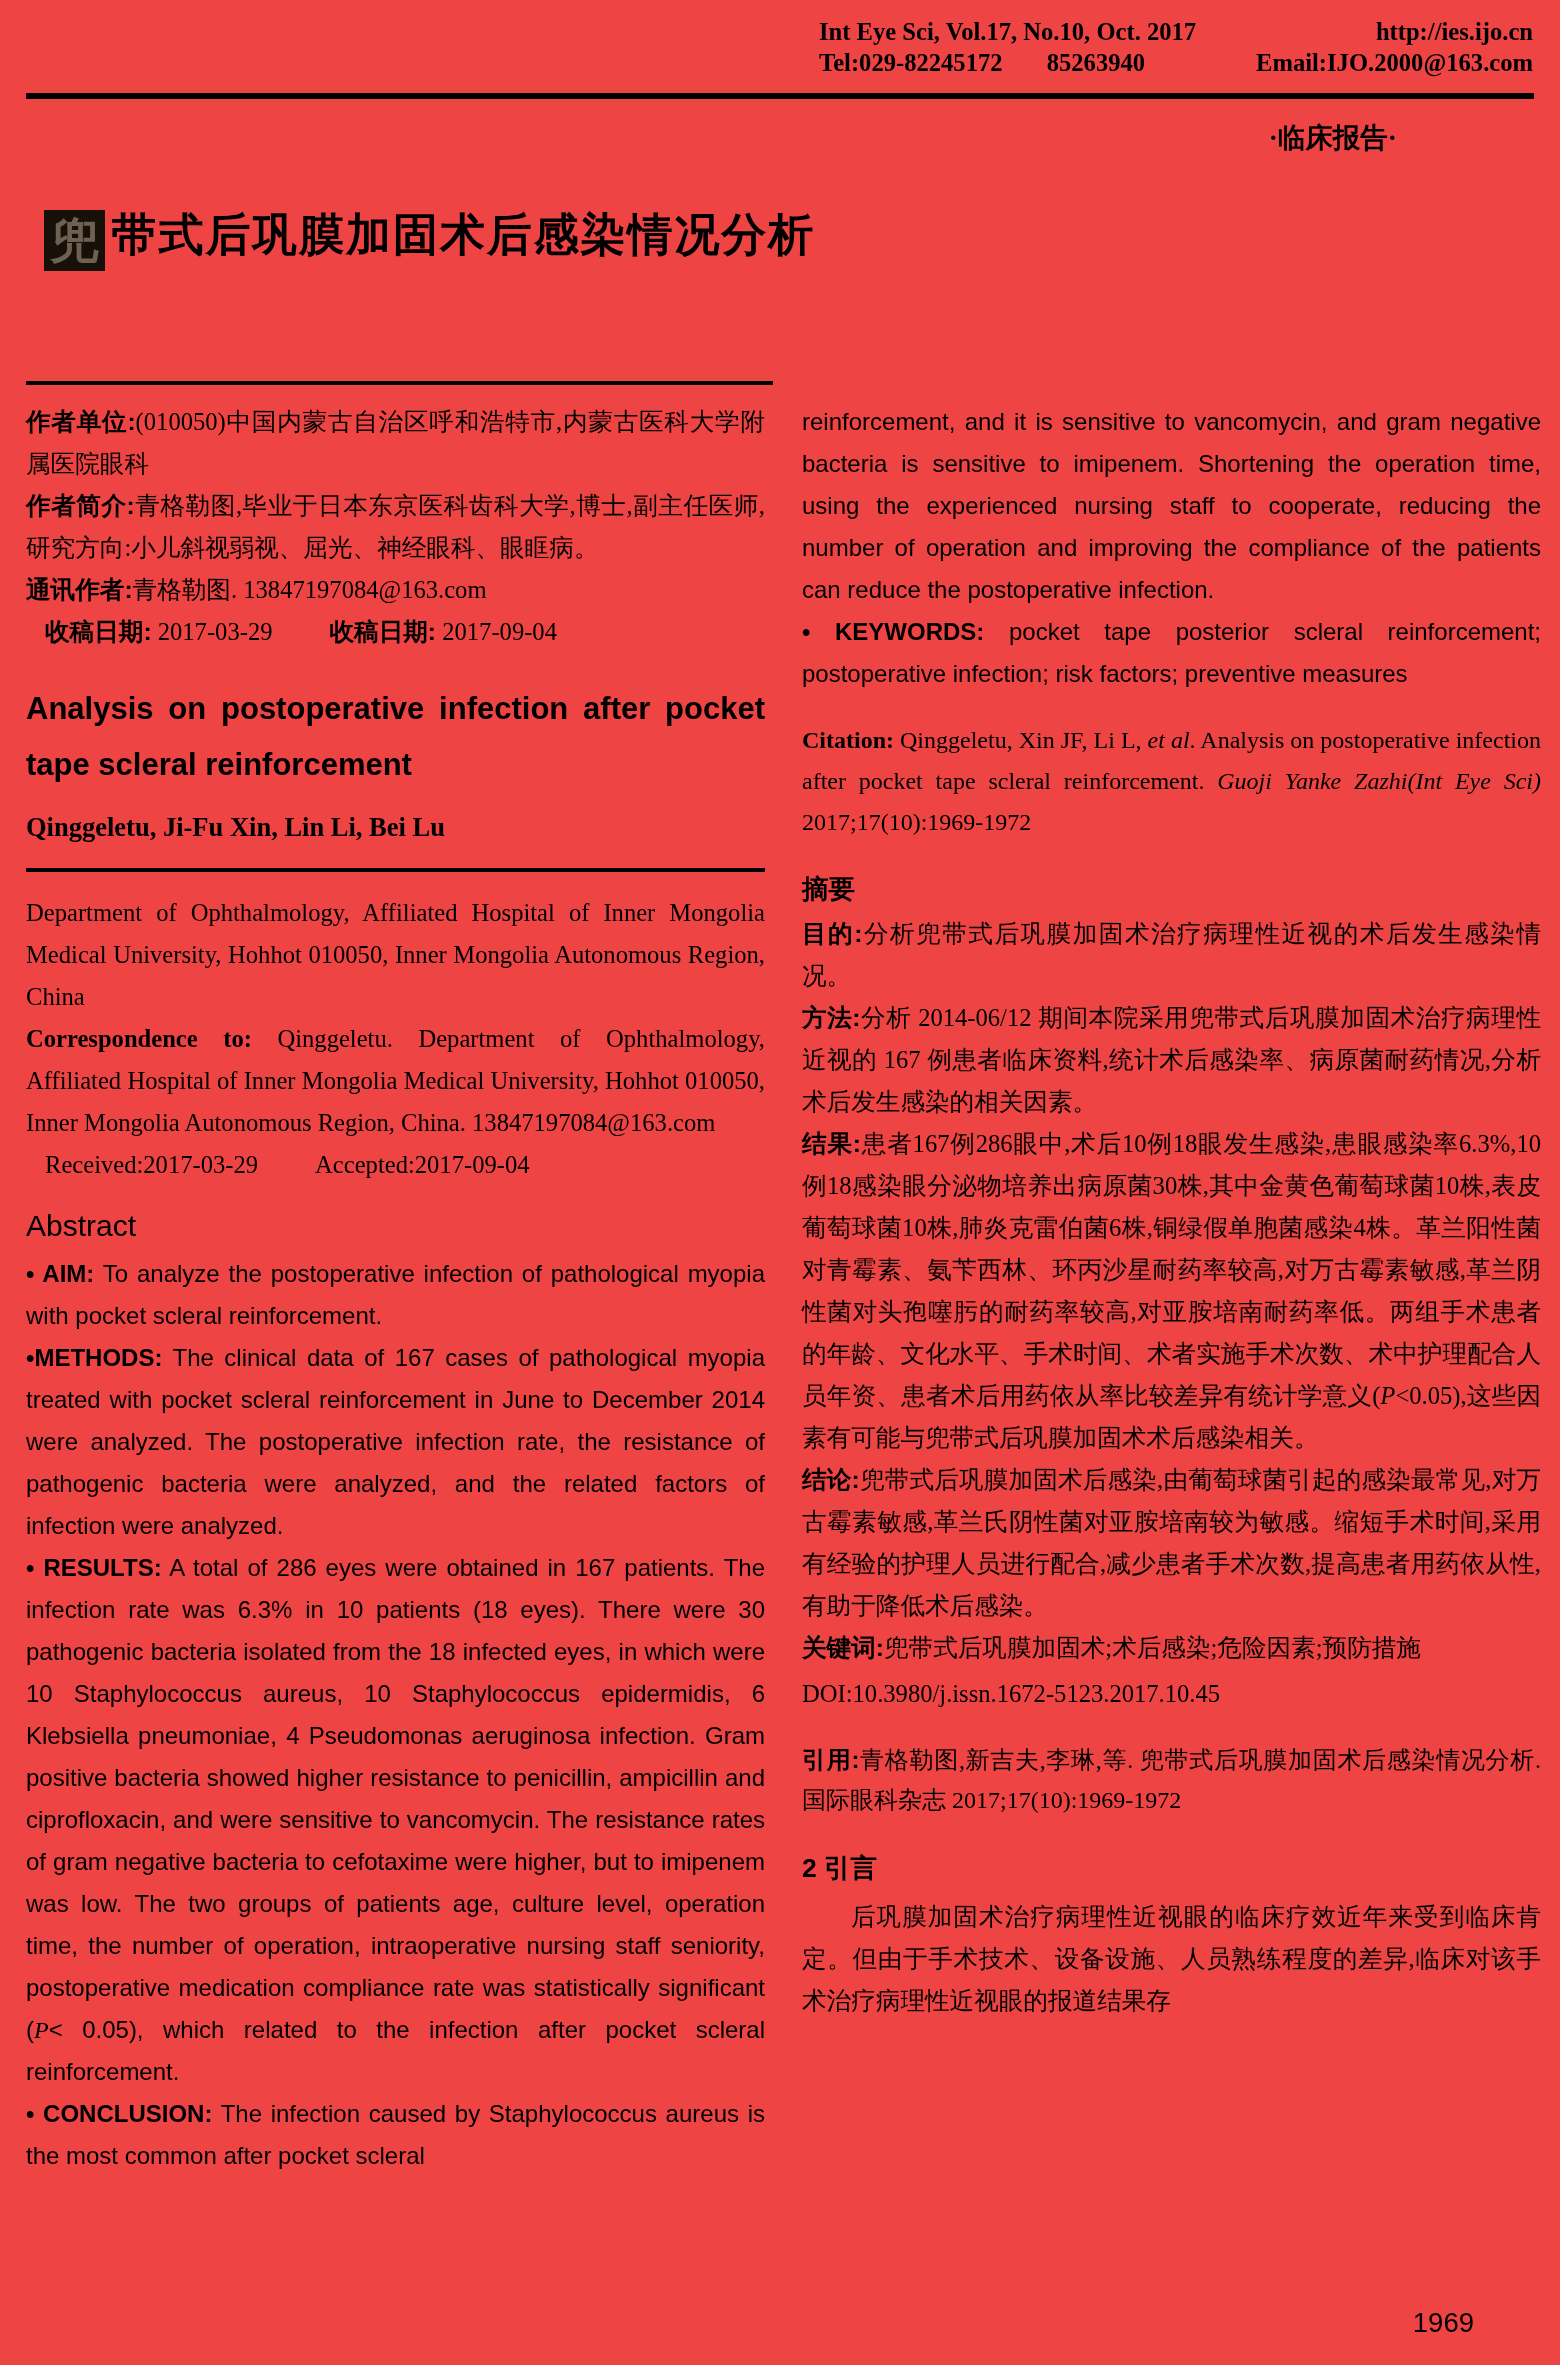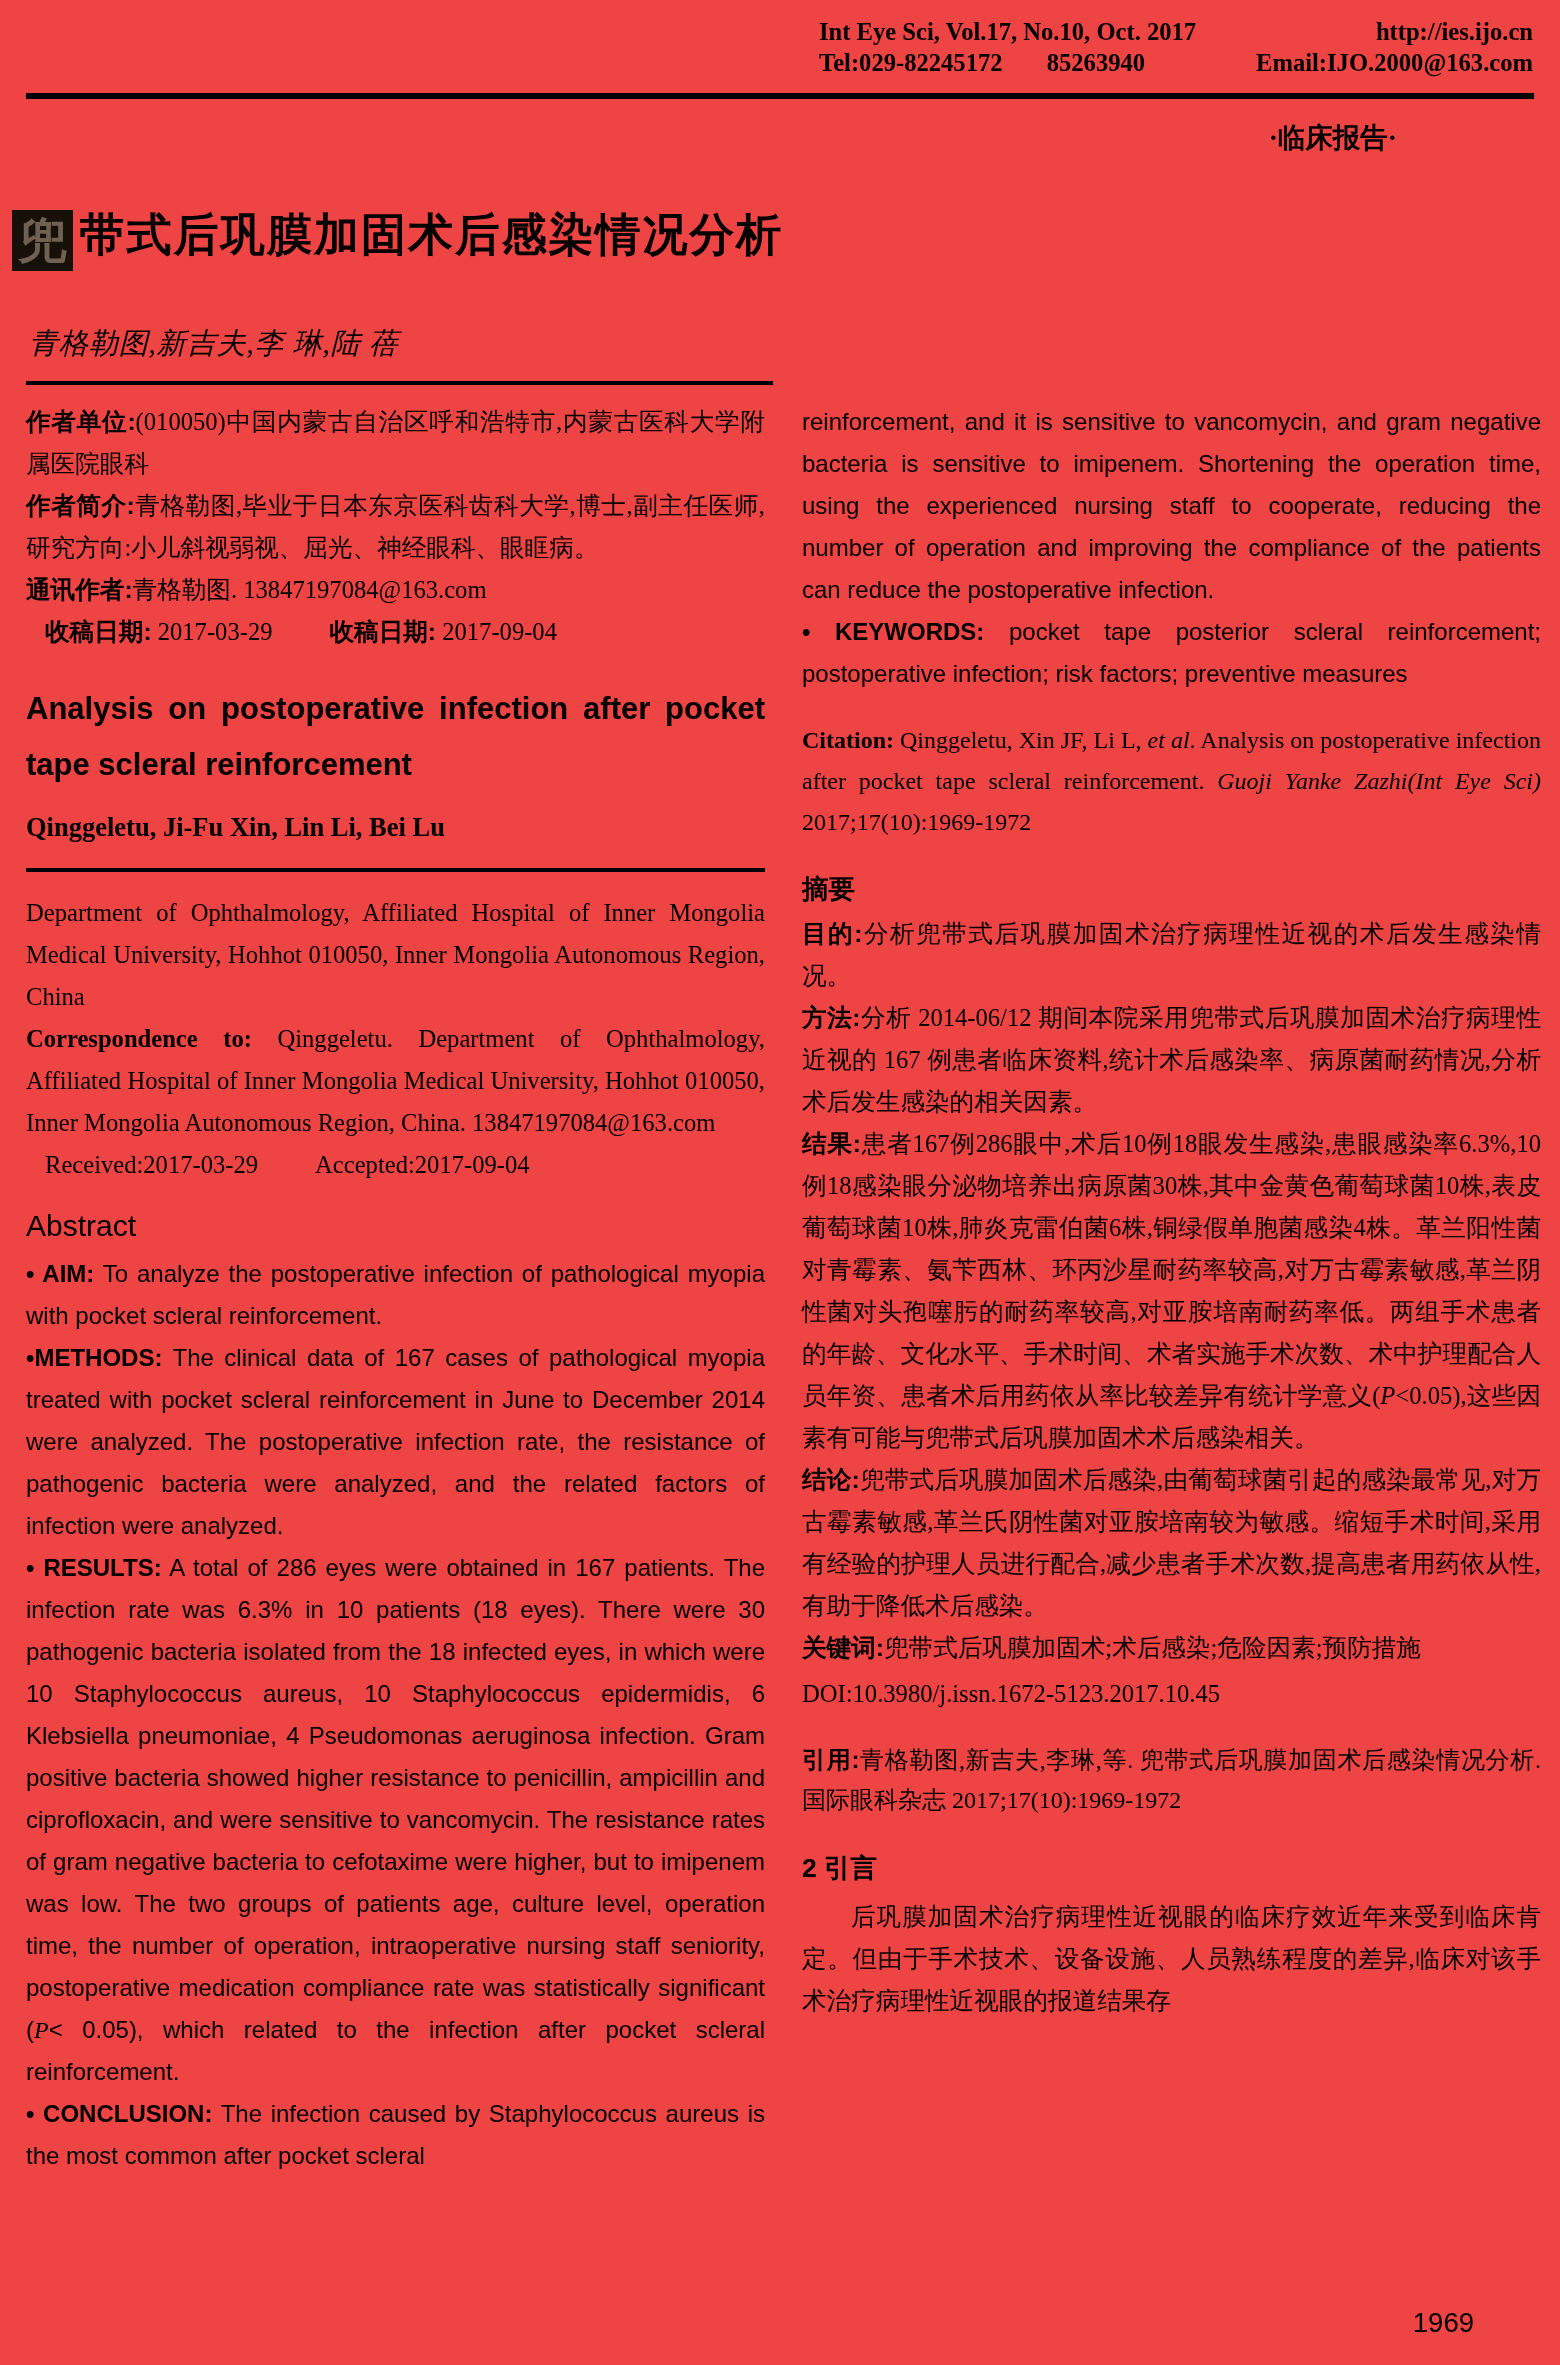--- a/index.html
+++ b/index.html
@@ -20,21 +20,21 @@
   .jh-line{display:flex;justify-content:space-between;}
   .jh-group > span:first-child{margin-right:38px;}
   .rule-top{position:absolute;top:93px;left:26px;width:1508px;height:6.2px;background:#000;}
   .section-label{
     position:absolute;top:119px;right:163px;
     font-weight:bold;font-size:27.5px;line-height:38px;
     font-family:"Liberation Serif", serif;
   }
   
   .cn-title{
-    position:absolute;top:204px;left:12px;margin:0;
+    position:absolute;top:204px;left:44px;margin:0;
     font-weight:bold;font-size:45px;line-height:62px;letter-spacing:1.9px;
     font-family:"Liberation Serif", serif;
   }
   .drop{
     display:inline-block;width:61px;height:61px;
     background:#171009;color:#6e6152;
     font-size:49px;line-height:61px;text-align:center;
     vertical-align:-6.6px;margin-right:6.6px;letter-spacing:0;
   }
   .cn-authors{
@@ -116,21 +116,20 @@
       </span>
       <span>Email:IJO.2000@163.com</span>
     </div>
   </header>
   <div class="rule-top"></div>
   <div class="section-label">·临床报告·</div>
 
   <h1 class="cn-title">
     <span class="drop">兜</span><span>带式后巩膜加固术后感染情况分析</span>
   </h1>
-  <div class="cn-authors">青格勒图,新吉夫,李  琳,陆  蓓</div>
   <div class="rule-authors"></div>
 
   <div class="cols">
 
     <div class="col">
       <p class="cn"><span class="lbl-cn">作者单位:</span><span>(010050)中国内蒙古自治区呼和浩特市,内蒙古医科大学附属医院眼科</span></p>
       <p class="cn"><span class="lbl-cn">作者简介:</span><span>青格勒图,毕业于日本东京医科齿科大学,博士,副主任医师,研究方向:小儿斜视弱视、屈光、神经眼科、眼眶病。</span></p>
       <p class="cn"><span class="lbl-cn">通讯作者:</span><span>青格勒图. 13847197084@163.com</span></p>
       <p class="cn dates-cn"><span class="gap-right"><span class="lbl-cn">收稿日期:</span><span> 2017-03-29</span></span><span><span class="lbl-cn">收稿日期:</span><span> 2017-09-04</span></span></p>
 

